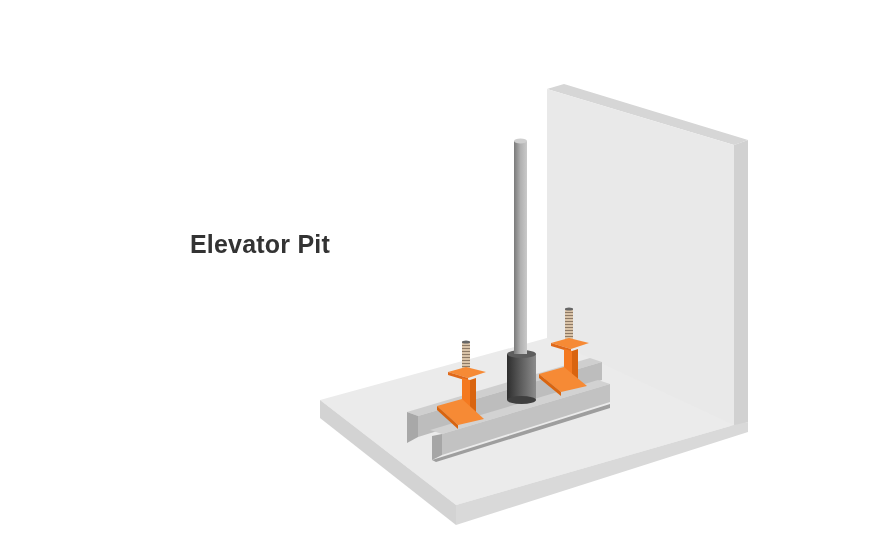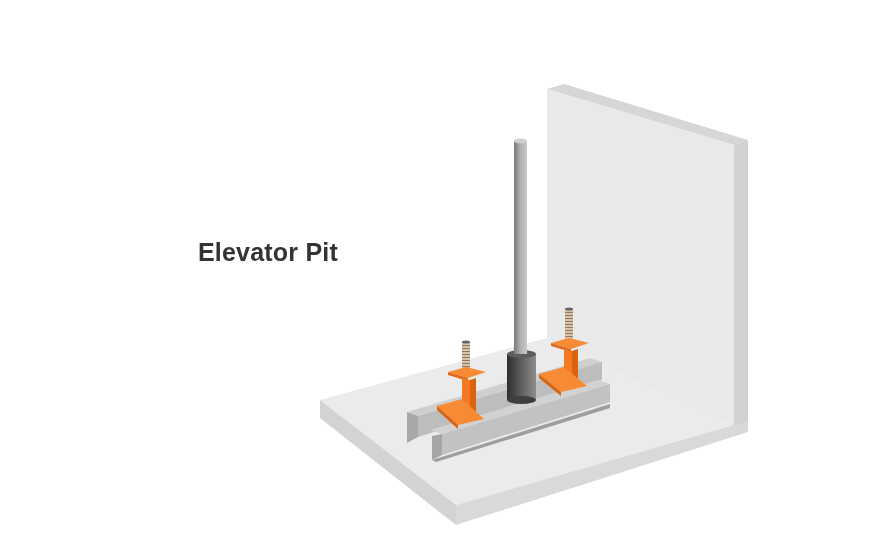--- a/index.html
+++ b/index.html
@@ -1,17 +1,17 @@
 <!DOCTYPE html>
 <html><head>
 <meta charset="utf-8">
 <style>
   html,body{margin:0;padding:0;background:#ffffff;}
   body{width:886px;height:554px;position:relative;overflow:hidden;font-family:"Liberation Sans",sans-serif;}
-  .title{position:absolute;left:182px;top:222px;font-size:25px;font-weight:bold;color:#333333;letter-spacing:0.2px;margin:16px;white-space:nowrap;}
+  .title{position:absolute;left:182px;top:222px;font-size:25px;font-weight:bold;color:#333333;letter-spacing:0.2px;margin:8px;white-space:nowrap;}
   svg.scene{position:absolute;left:0;top:0;}
 </style>
 </head>
 <body>
 
 <h1 class="title">Elevator Pit</h1>
 
 <svg class="scene" width="886" height="554" viewBox="0 0 886 554">
   <defs>
     <linearGradient id="cyl" x1="0" x2="1" y1="0" y2="0">

